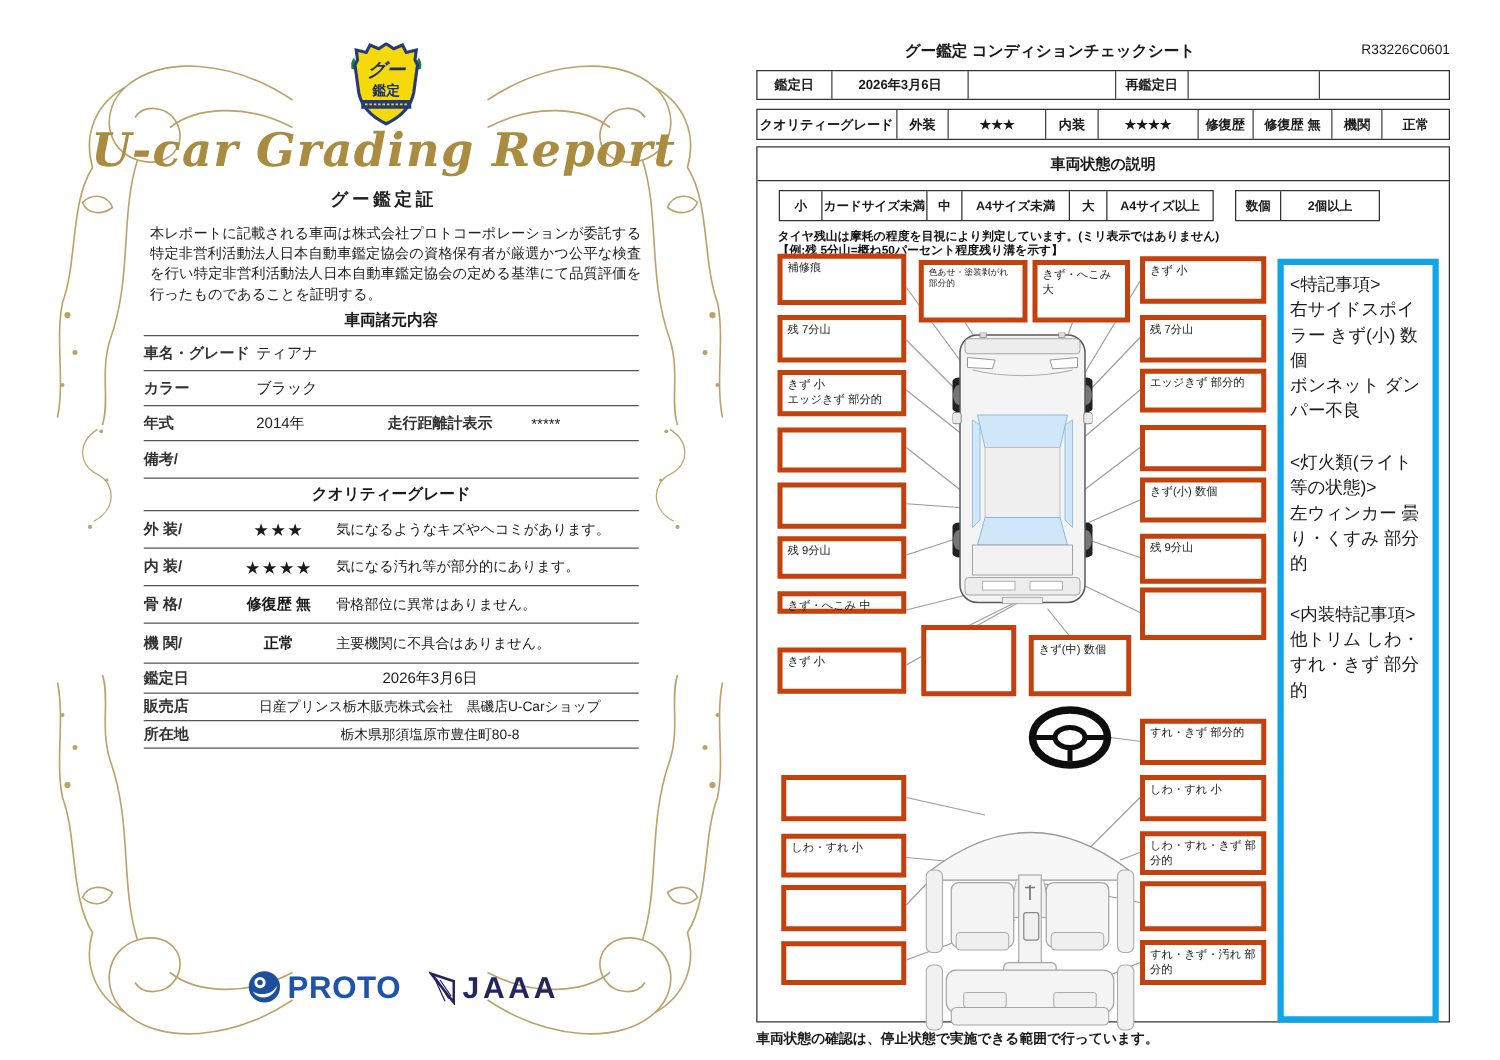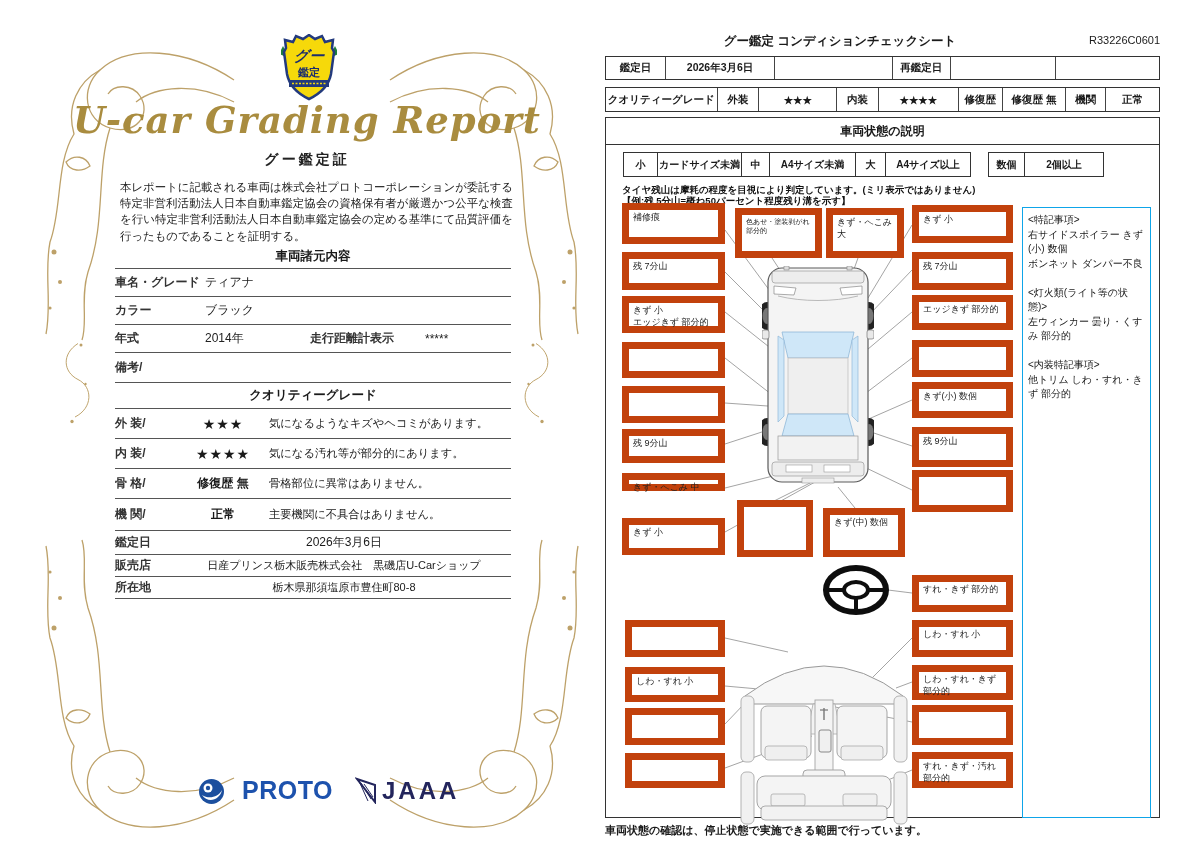--- a/index.html
+++ b/index.html
@@ -44,24 +44,24 @@
     font-size:10.5px; font-weight:600; overflow:hidden; white-space:nowrap; }
   .tc:last-child { border-right:none; }
   .bigbox { position:absolute; left:605px; top:117px; width:555px; height:701px; border:1.5px solid #333; }
   .bigbox-head { height:27px; border-bottom:1.5px solid #333; display:flex; align-items:center;
     justify-content:center; font-size:12px; font-weight:bold; }
   .legend { position:absolute; display:flex; border:1px solid #333; height:25px; background:#fff; }
   .lc { border-right:1px solid #333; display:flex; align-items:center; justify-content:center;
     font-size:10px; font-weight:600; white-space:nowrap; }
   .lc:last-child { border-right:none; }
   .tirenote { position:absolute; left:622px; font-size:9.5px; font-weight:600; line-height:1.3; color:#111; }
-  .cbox { position:absolute; border:7px solid #c2410c; background:#fff; font-size:9px;
+  .cbox { position:absolute; border:4px solid #c2410c; background:#fff; font-size:9px;
     line-height:1.3; padding:2px 4px; white-space:pre-line; color:#222; }
   .notes-panel { position:absolute; left:1022px; top:207px; width:129px; height:611px;
-    border:1px solid #0ea5e9; padding:5px 5px; font-size:10px; line-height:1.45; white-space:pre-line; }
+    border:5px solid #0ea5e9; padding:5px 5px; font-size:14px; line-height:1.45; white-space:pre-line; }
   .r-footnote { position:absolute; left:605px; top:823px; font-size:11px; font-weight:bold; }
 </style>
 </head>
 <body>
 
 <div id="root">
 
   <svg width="0" height="0" style="position:absolute">
     <defs>
       <g id="fl-corner">
@@ -164,21 +164,21 @@
       <span style="flex:1;text-align:center">日産プリンス栃木販売株式会社　黒磯店U-Carショップ</span>
     </div>
     <div class="srow" style="height:22px;font-size:11px">
       <span class="slabel" style="width:62px;font-size:12px">所在地</span>
       <span style="flex:1;text-align:center">栃木県那須塩原市豊住町80-8</span>
     </div>
   </div>
 
 
   <div class="logos">
-    <div style="display:flex;align-items:flex-end;gap:17px">
+    <div style="display:flex;align-items:flex-start;gap:5px">
       <svg width="27" height="27" viewBox="0 0 27 27">
         <circle cx="13.5" cy="13.5" r="12.5" fill="#1c4f9e"></circle>
         <path d="M4,17 C10,21 20,20 24,12 C22,22 10,26 4,17 Z" fill="#ffffff"></path>
         <circle cx="10" cy="10" r="4.5" fill="#ffffff"></circle>
         <circle cx="10" cy="10" r="2.2" fill="#1c4f9e"></circle>
       </svg>
       <span class="proto-text">PROTO</span>
     </div>
     <div style="display:flex;align-items:center;gap:5px">
       <svg width="22" height="27" viewBox="0 0 22 27">

